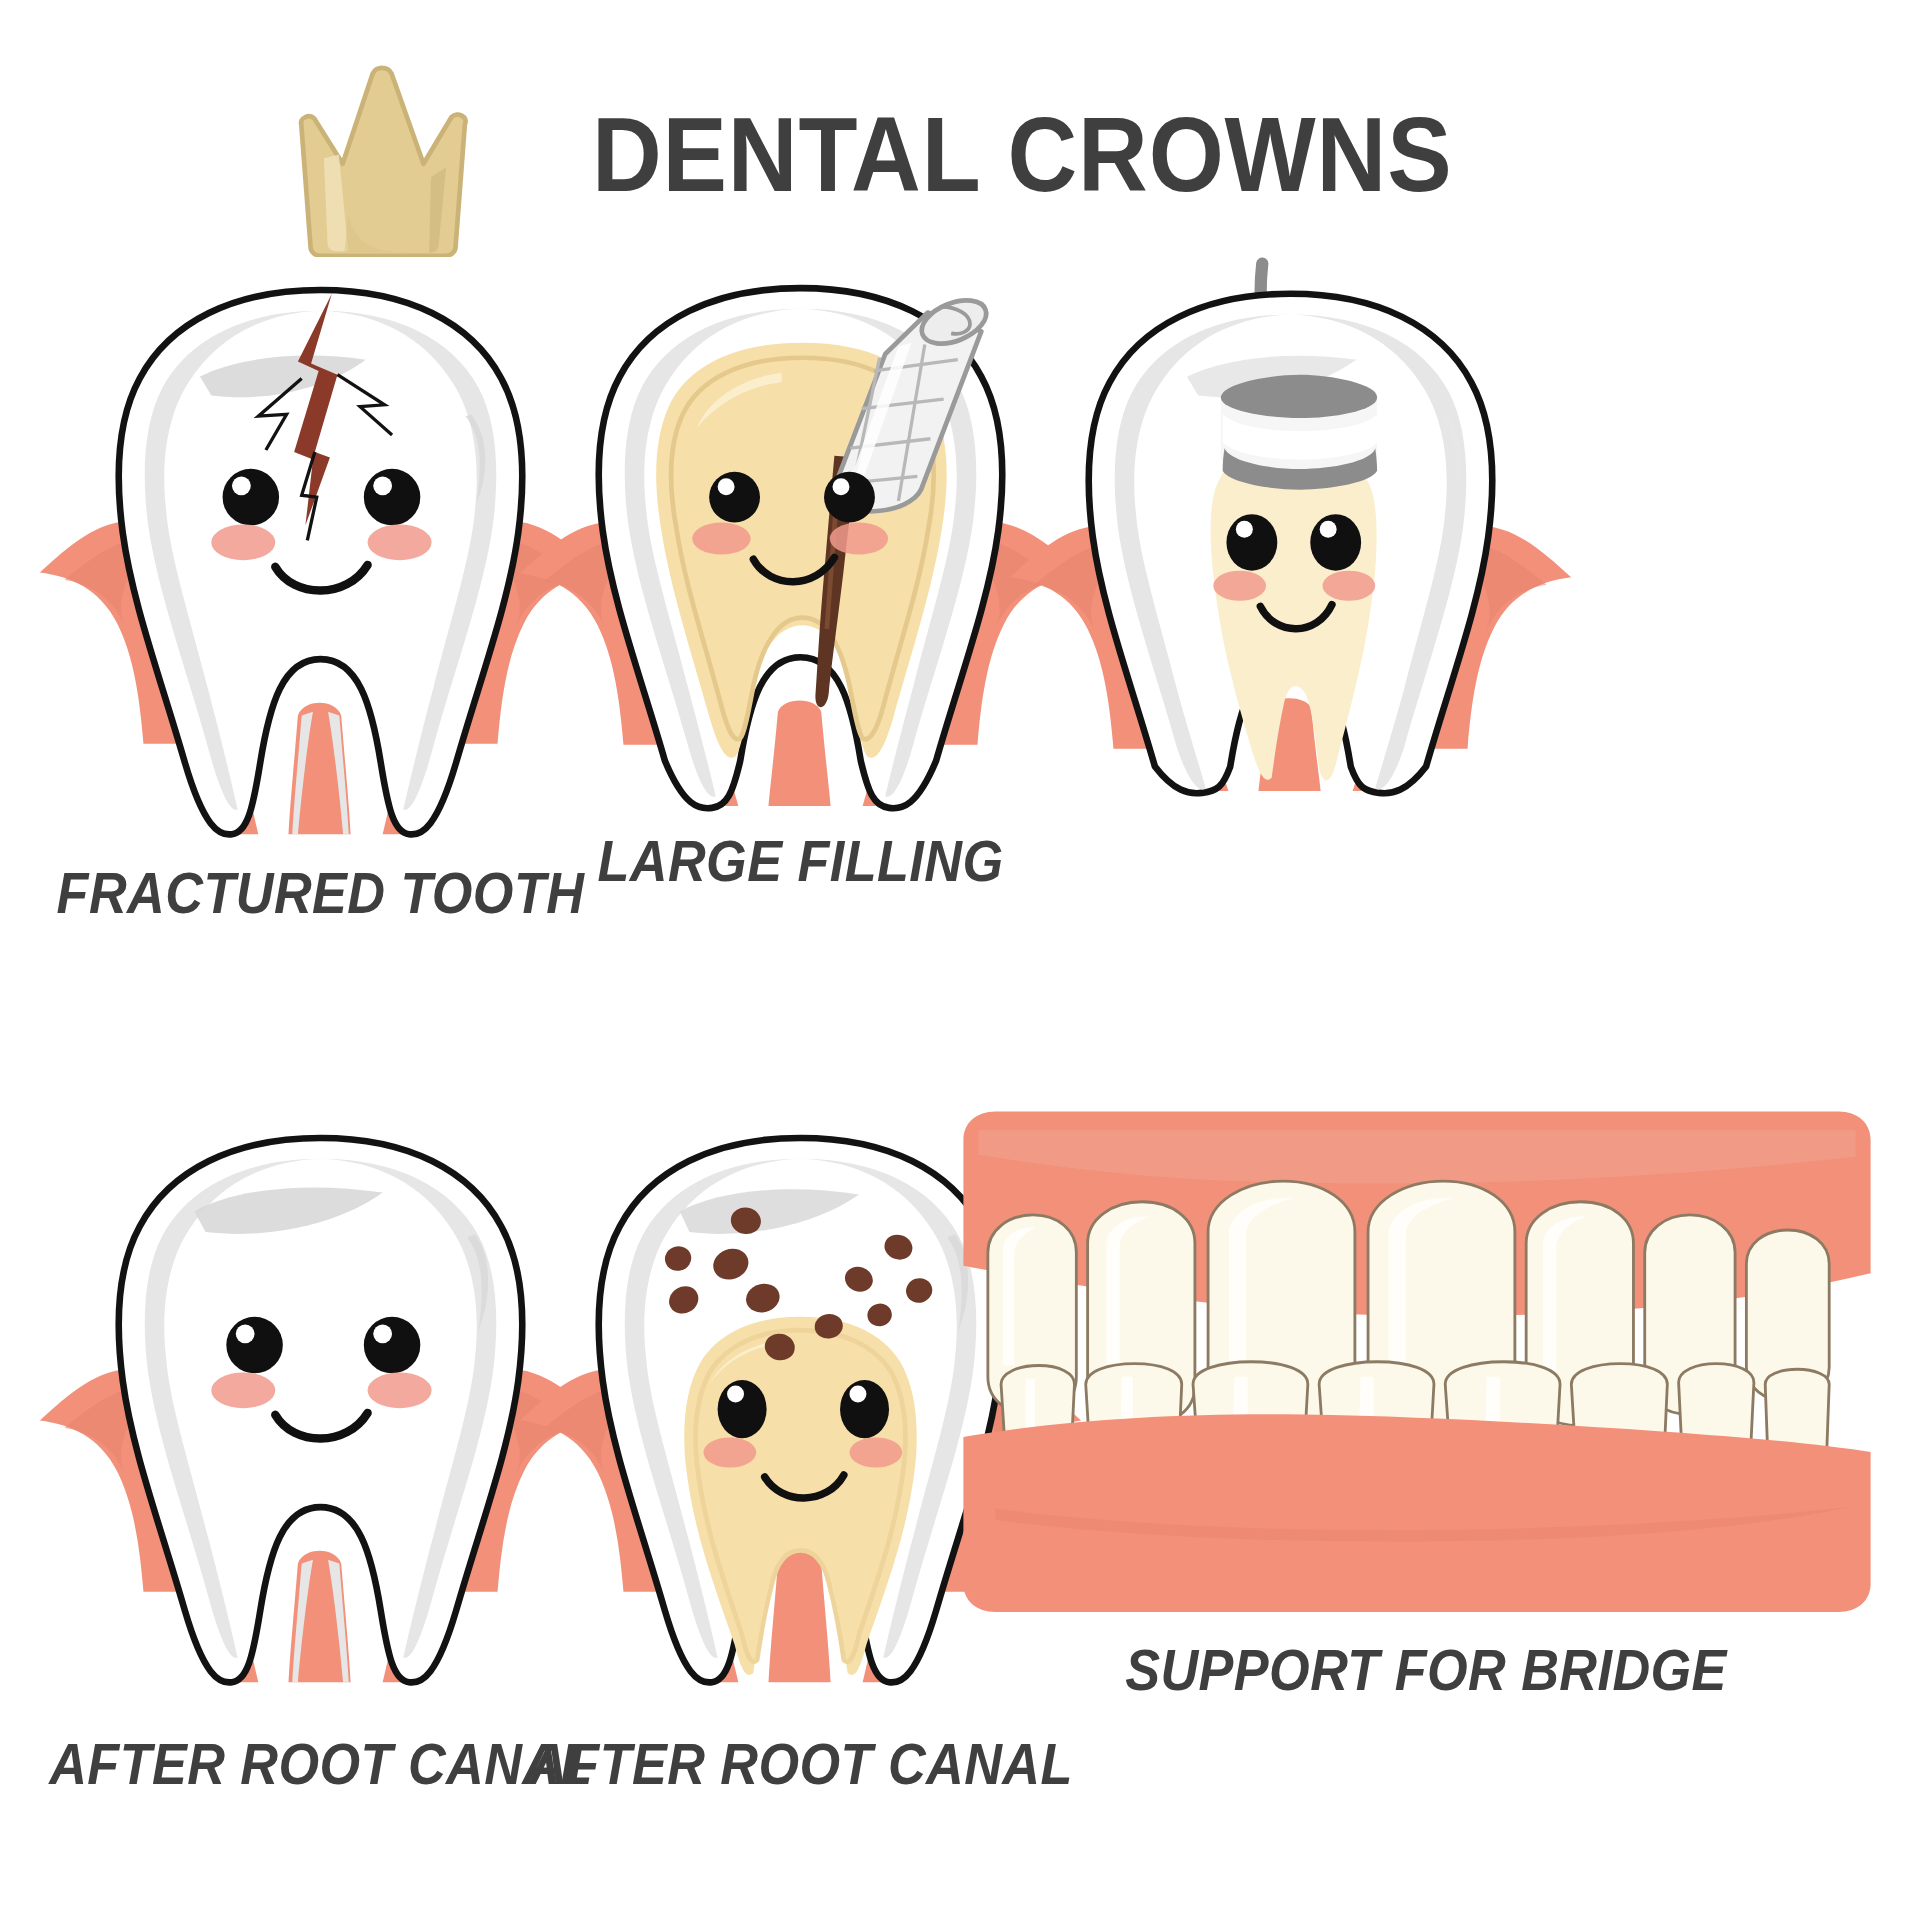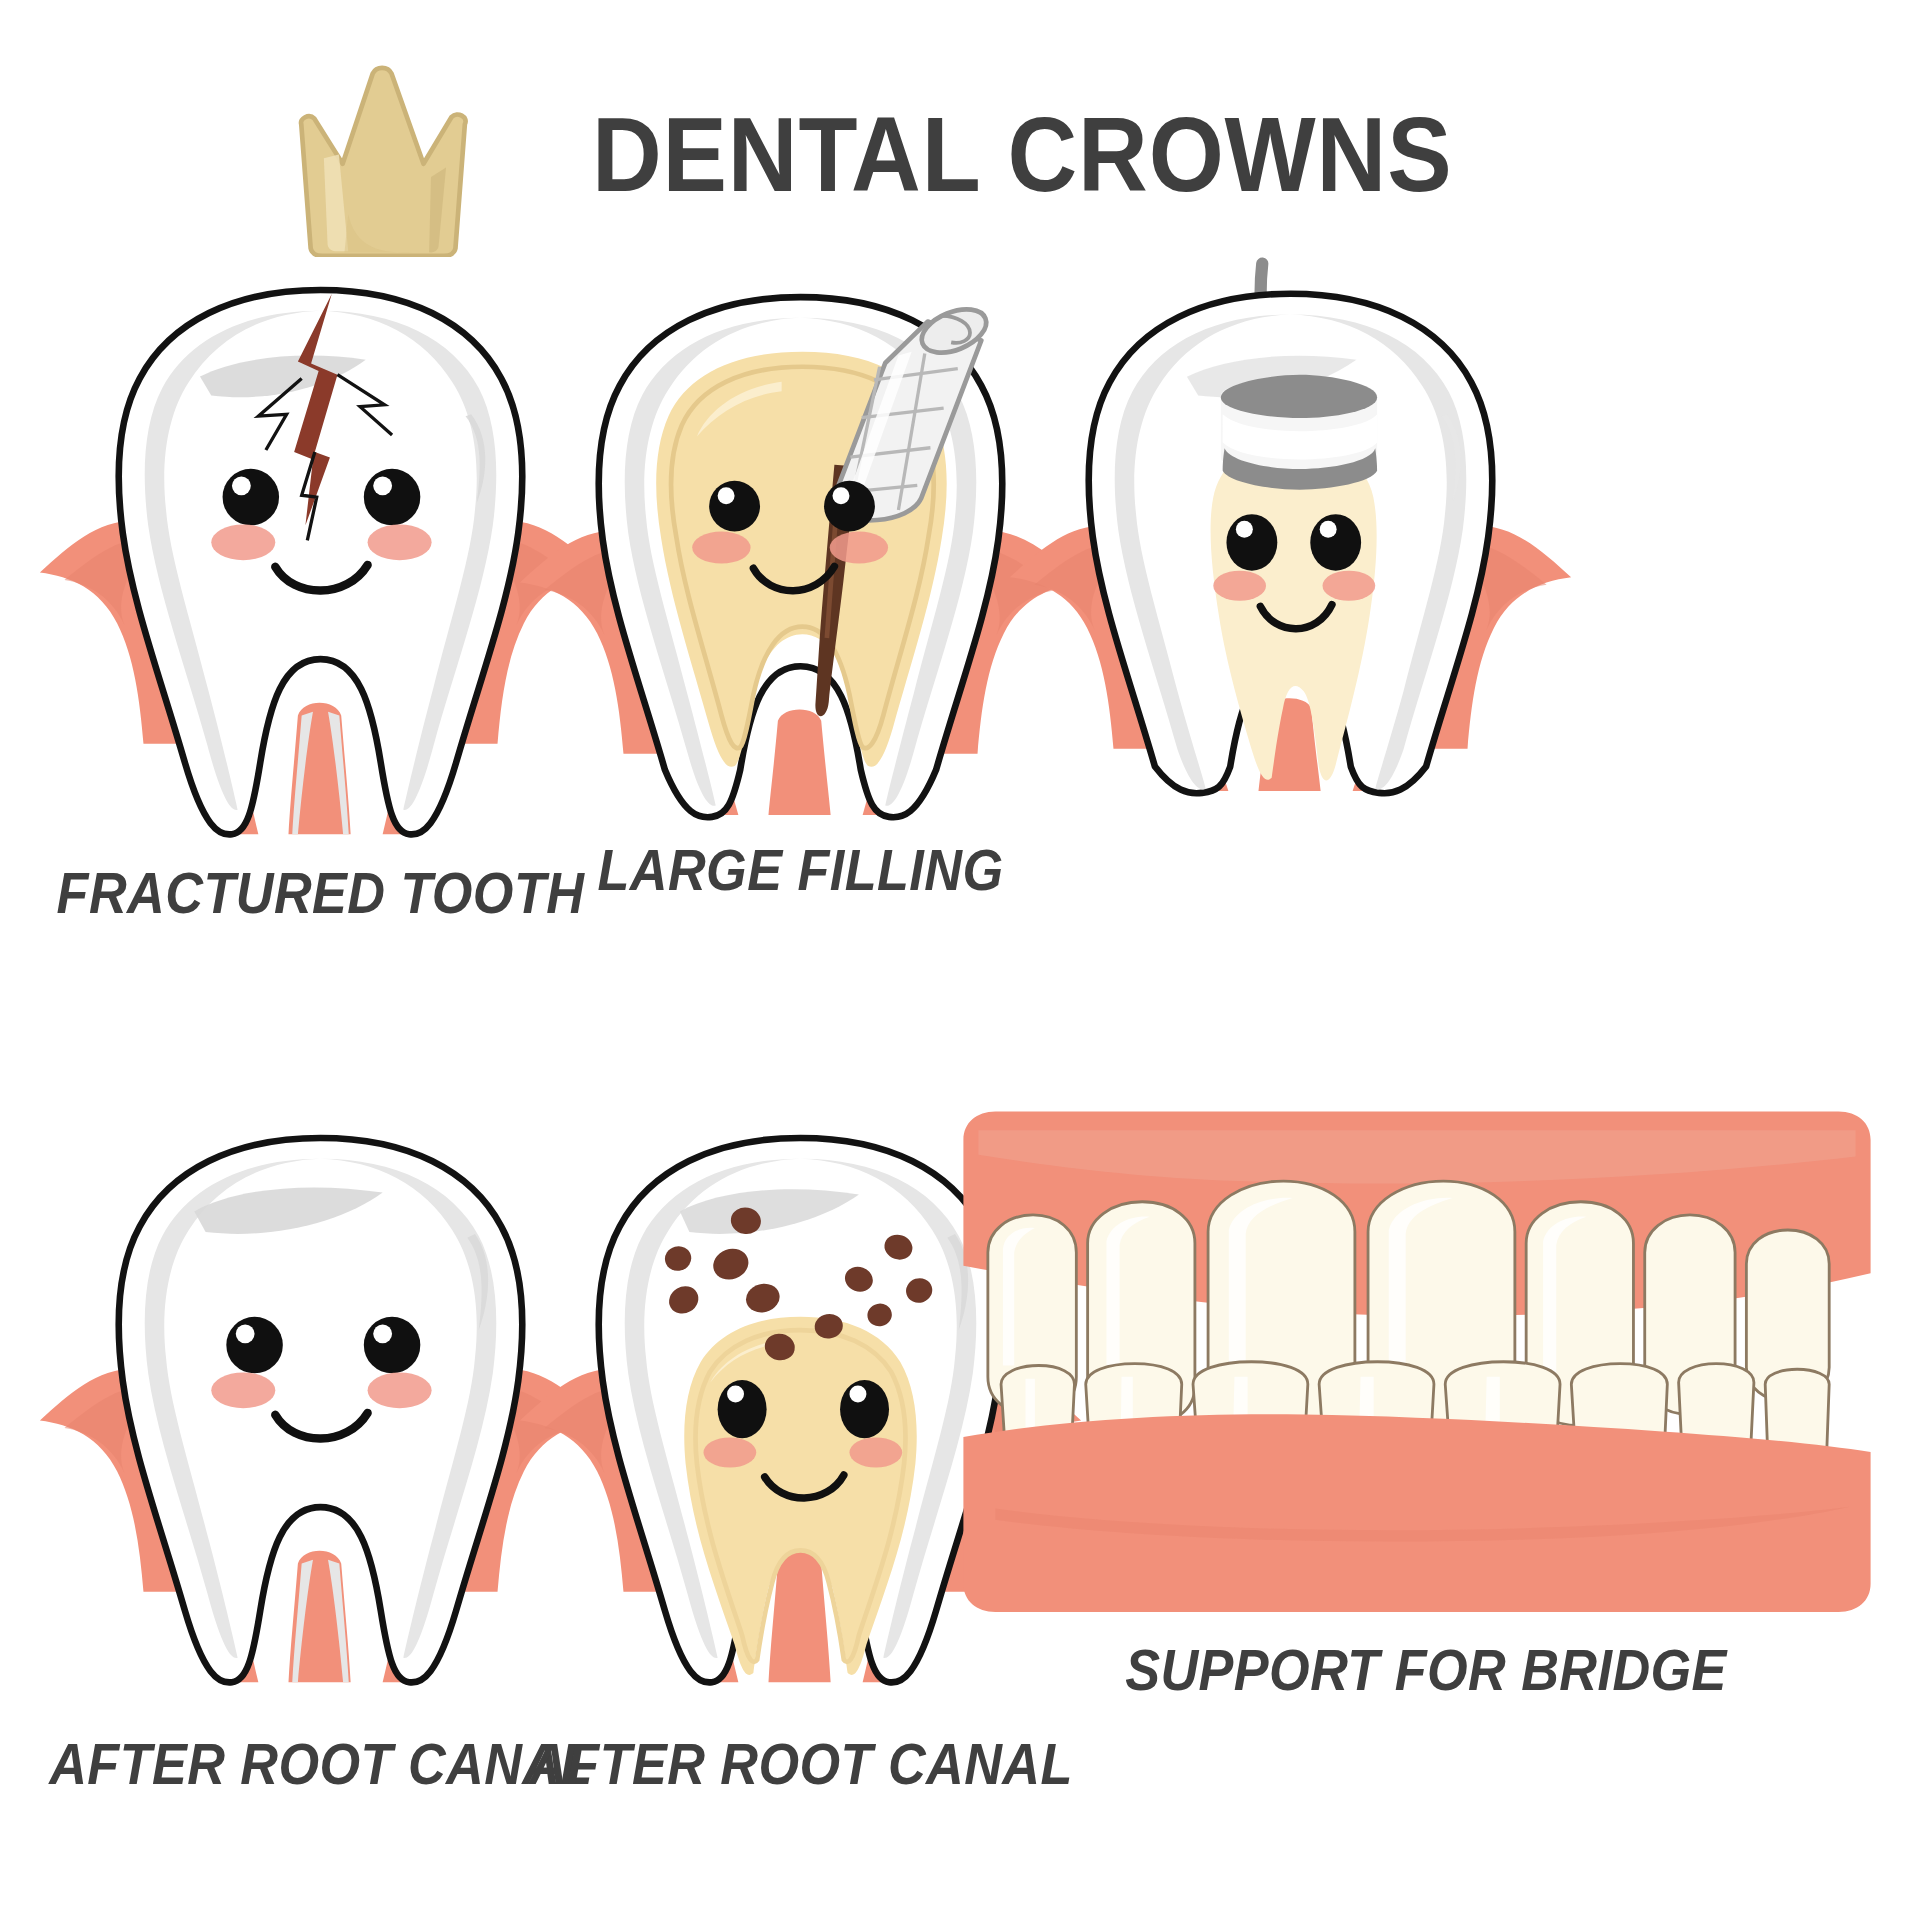--- a/index.html
+++ b/index.html
@@ -73,21 +73,21 @@
     line-height: 62px;
     font-weight: bold;
     color: #3f3f3f;
     letter-spacing: 0.5px;
     transform: scaleX(0.90);
     white-space: nowrap;
   }
 
   
   #card-1 { left: 19px;   top: 273px; }
-  #card-2 { left: 499px;  top: 250px; }
+  #card-2 { left: 499px;  top: 241px; }
   #card-3 { left: 989px; top: 226px; }
   #card-4 { left: 19px;   top: 1121px; }
   #card-5 { left: 499px;  top: 1121px; }
   #card-6 { left: 946px; top: 1102px; }
 
   #card-1 .caption, #card-2 .caption { top: 589px; }
   #card-4 .caption, #card-5 .caption { top: 612px; }
   #card-6 .caption { top: 537px; left: 9.4px; }
 
   #card-6 .art { width: 942px; height: 527px; }

